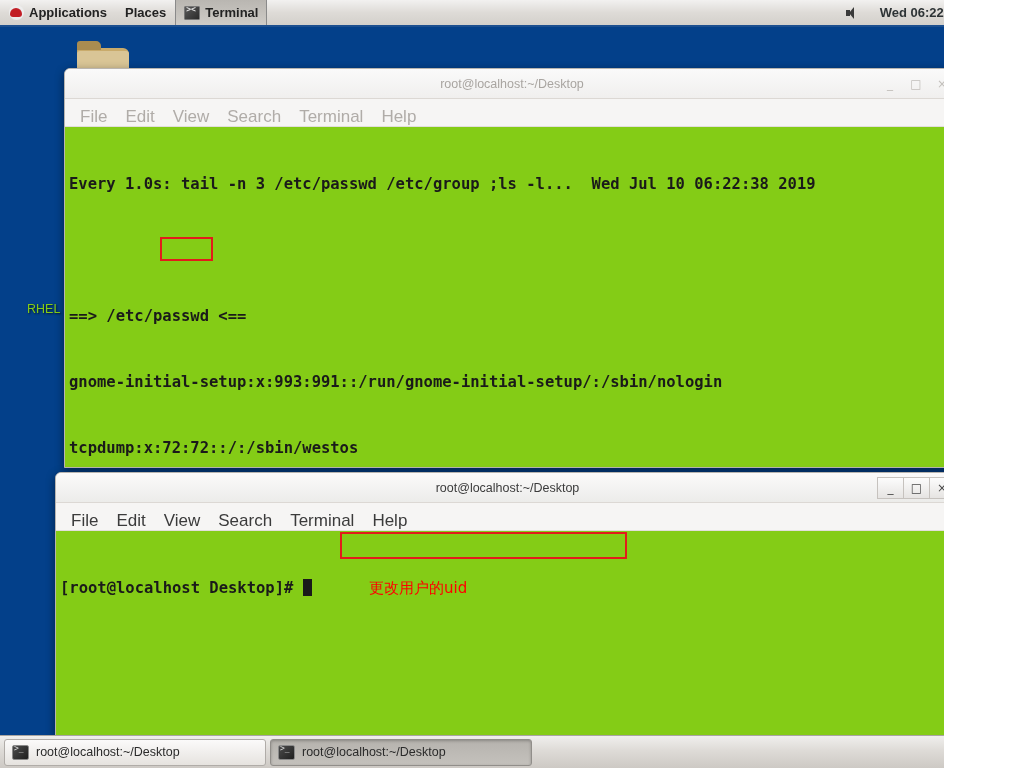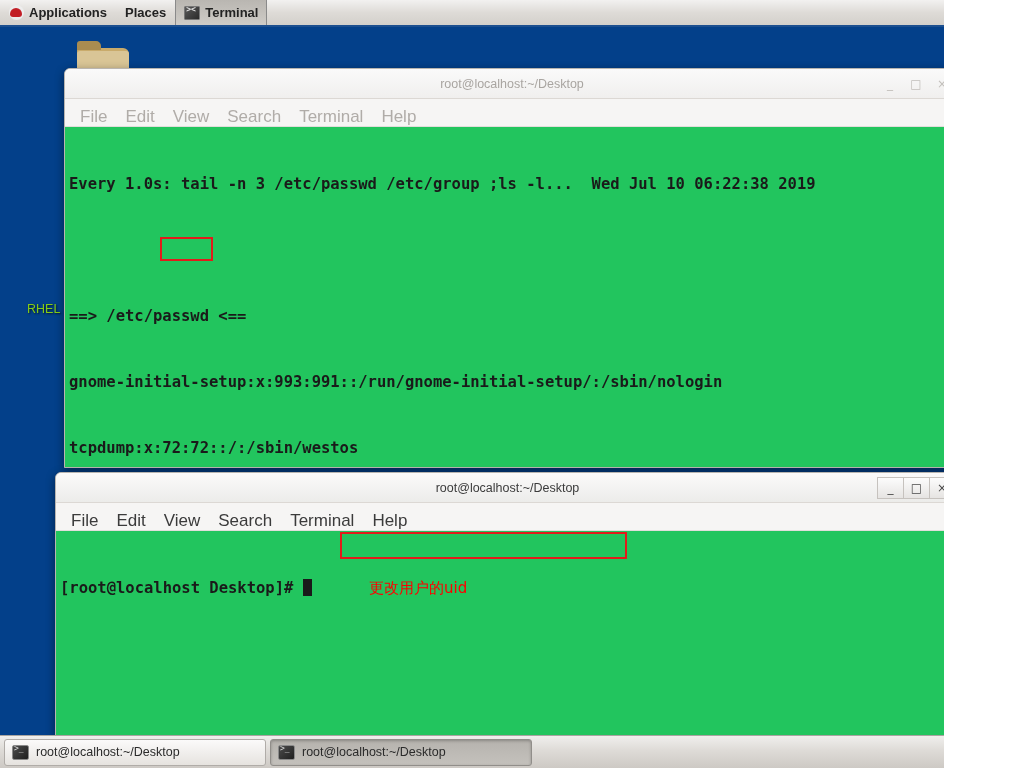--- a/index.html
+++ b/index.html
@@ -152,21 +152,21 @@
     background: #f6f5f4;
     border-bottom: 1px solid #e2dedb;
   }
   .menu-item {
     font-size: 17px; color: #3b3b3b;
     padding: 3px 7px; border-radius: 3px; margin-top: 9px;
   }
   .win.inactive .menu-item { color: #b0aca8; }
   .term-body {
     flex: 1; position: relative;
-    background: #22c55e; display: flex; overflow: hidden;
+    background: #84cc16; display: flex; overflow: hidden;
   }
   .term-text {
     flex: 1; padding: 2px 0 0 4px;
     font-family: "DejaVu Sans Mono", monospace;
     font-size: 15.5px; line-height: 22px;
     color: #1a1a1a; white-space: pre;
     font-weight: bold;
     overflow: hidden;
   }
   .term-line { height: 22px; position: relative; }
@@ -263,20 +263,30 @@
         <span>Applications</span>
       </div>
       <div class="panel-item">
         <span>Places</span>
       </div>
       <div class="panel-item active">
         <span class="term-ico"></span>
         <span>Terminal</span>
       </div>
     </div>
+    <div class="panel-right">
+      <div class="panel-item">
+        <span class="spk-ico"></span>
+      </div>
+      <div class="clock">Wed 06:22</div>
+      <div class="panel-item">
+        <span class="user-ico"></span>
+        <span>root</span>
+      </div>
+    </div>
   </div>
 
   <div id="desktop-icon">
     <div class="folder-glyph"></div>
     <div class="desktop-label"></div>
   </div>
   <div id="rhel-label">RHEL</div>
 
   <div class="win inactive" style="left:64px; top:68px; width:896px; height:400px;">
     <div class="titlebar">

